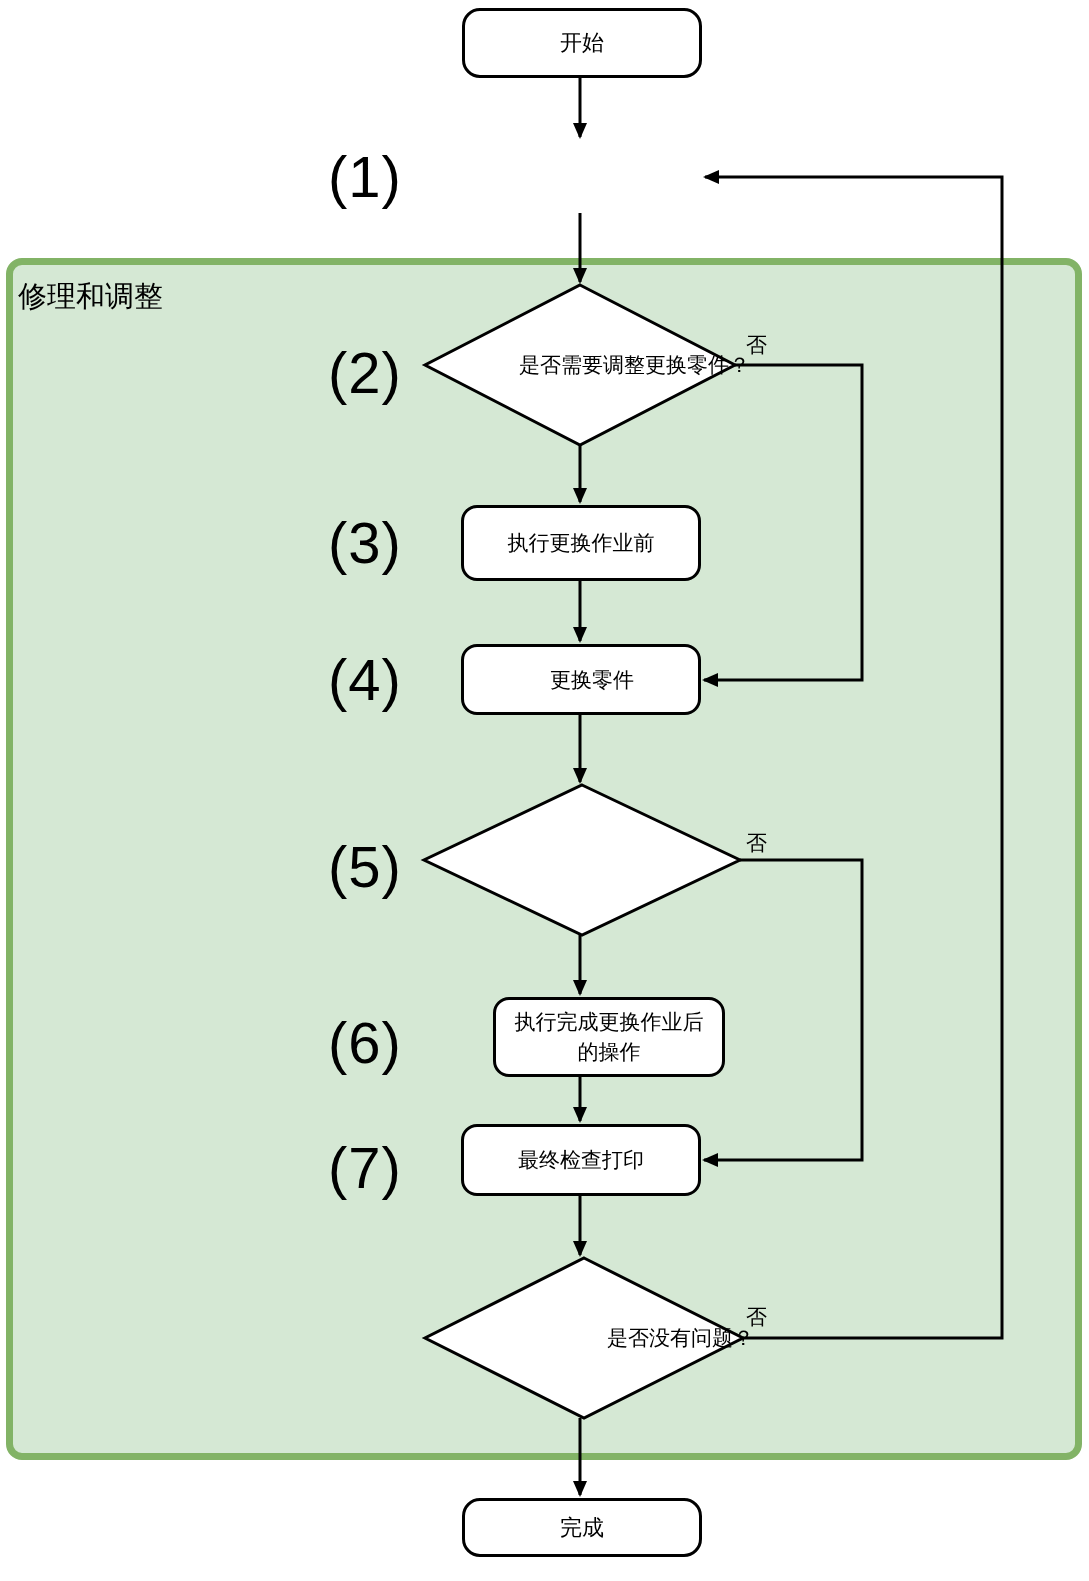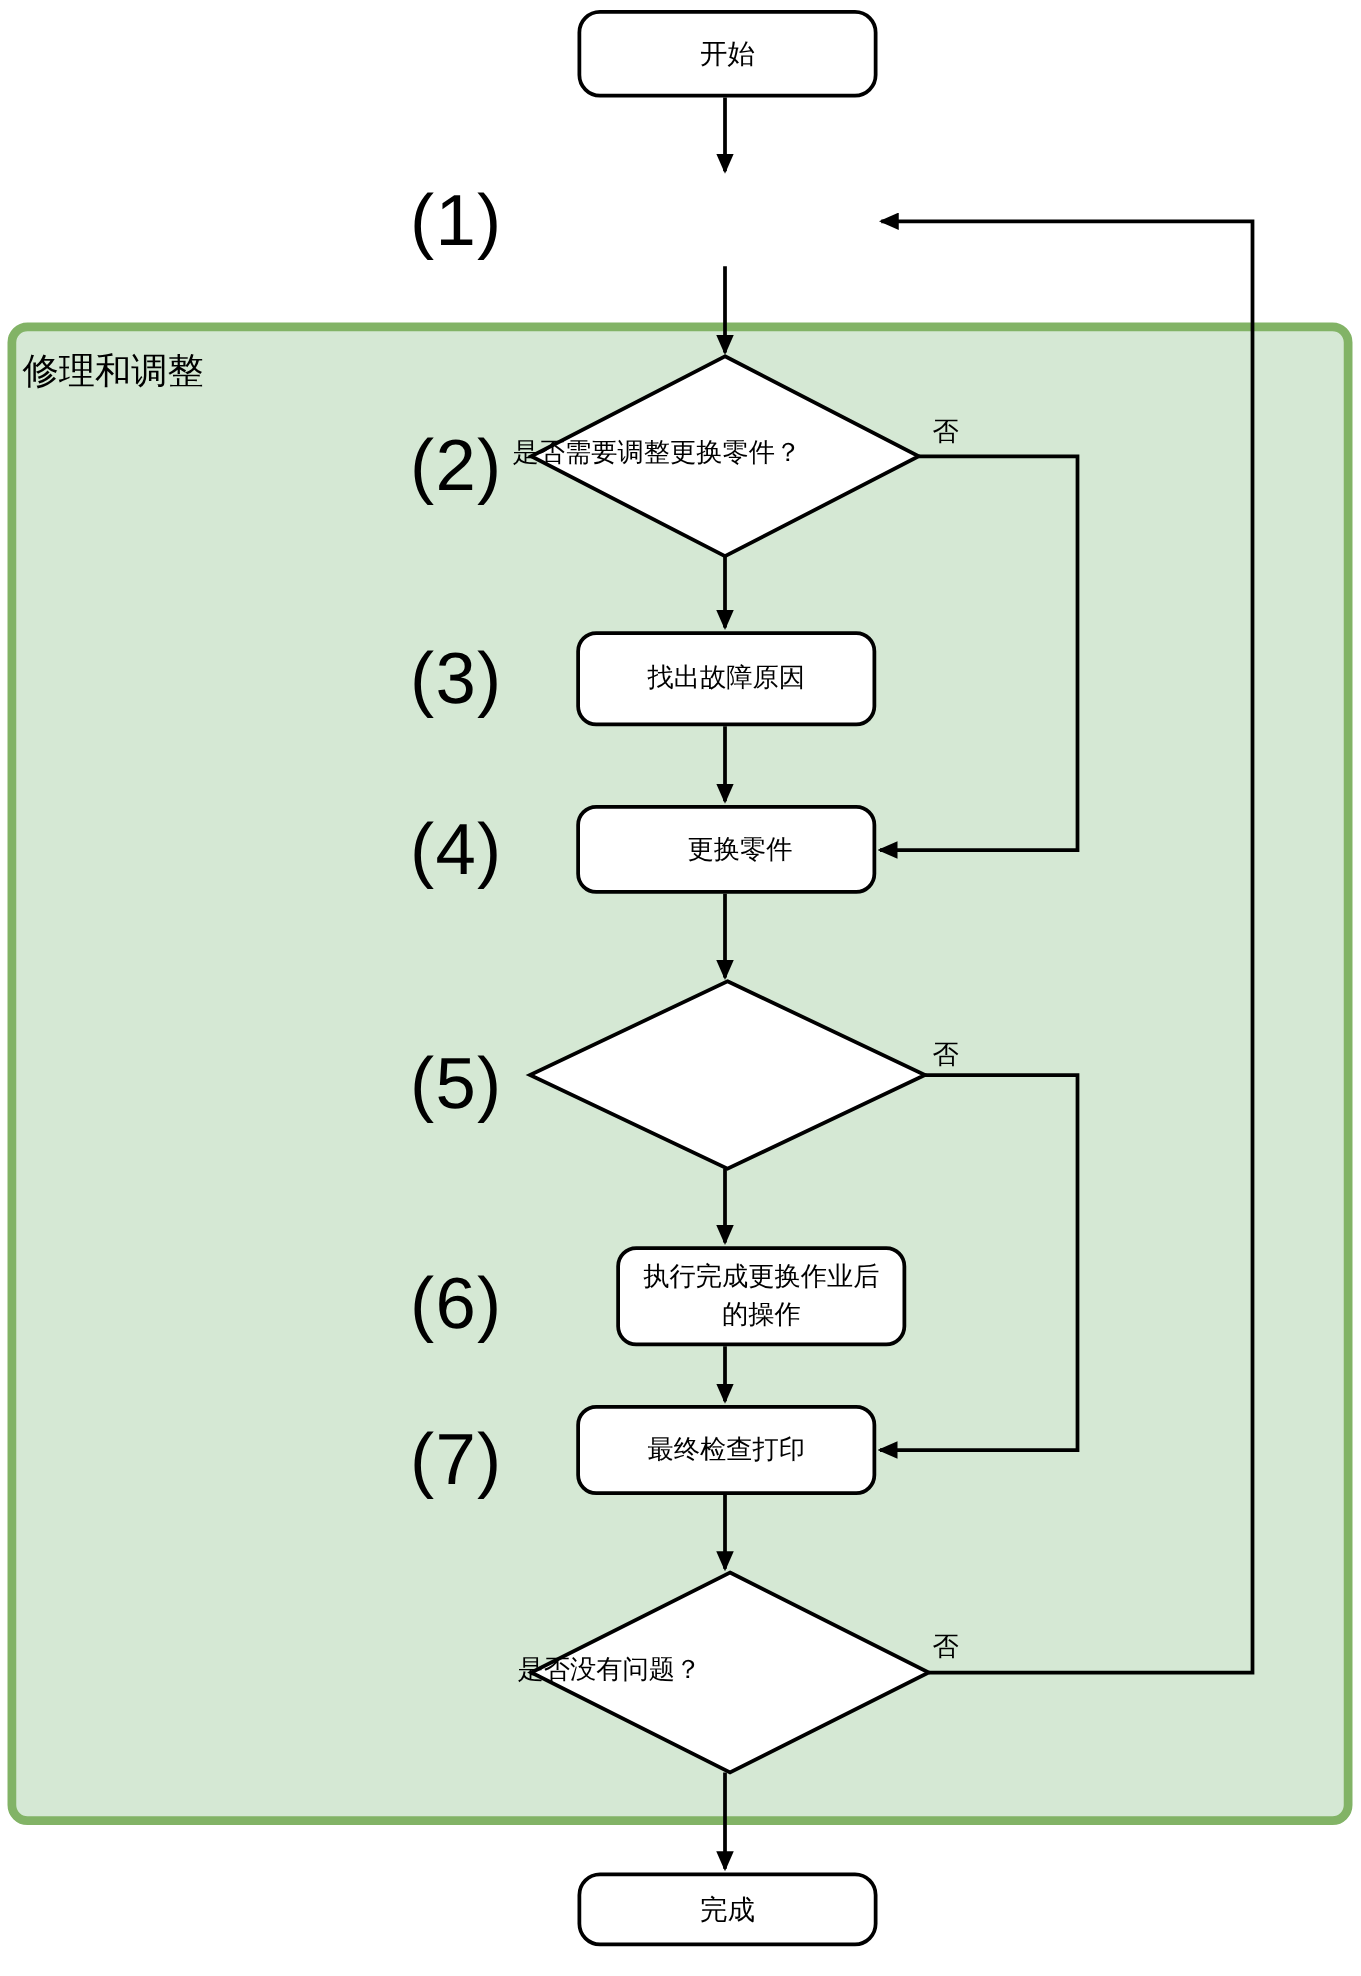--- a/index.html
+++ b/index.html
@@ -58,26 +58,25 @@
     display: flex;
     align-items: center;
     justify-content: center;
     height: 70px;
     font-size: 58px;
     letter-spacing: 1px;
     color: #000;
   }
   .diamond-label {
     position: absolute;
-    text-align: left;
+    text-align: right;
     font-size: 21px;
     line-height: 32px;
     white-space: pre-line;
     color: #000;
-    font-family: Liberation Mono, monospace;
   }
   .no-label {
     position: absolute;
     font-size: 21px;
     color: #000;
   }
 </style>
 </head>
 <body>
 
@@ -110,21 +109,21 @@
     <path class="connector" d="M743,1338 H1002 V177 H705" marker-end="url(#arrow)"></path>
 
     <polygon class="diamond" points="580,285 735,365 580,445 425,365"></polygon>
     <polygon class="diamond" points="582,785 740,860 582,935 424,860"></polygon>
     <polygon class="diamond" points="584,1258 743,1338 584,1418 425,1338"></polygon>
   </svg>
 
   <div class="node terminal" style="left:462px; top:8px; width:240px; height:70px;">开始</div>
 
 
-  <div class="node" style="left:461px; top:505px; width:240px; height:76px;">找出故障原因</div>
+  <div class="node" style="left:461px; top:505px; width:240px; height:76px;">执行更换作业前</div>
 
   <div class="node" style="left:461px; top:644px; width:240px; height:71px;padding-left:22px;">更换零件</div>
 
   <div class="node" style="left:461px; top:997px; width:232px; height:80px;margin-left:32px;">执行完成更换作业后
 的操作</div>
 
   <div class="node" style="left:461px; top:1124px; width:240px; height:72px;text-align:center;">最终检查打印</div>
 
   <div class="node terminal" style="left:462px; top:1498px; width:240px; height:59px;">完成</div>
 

